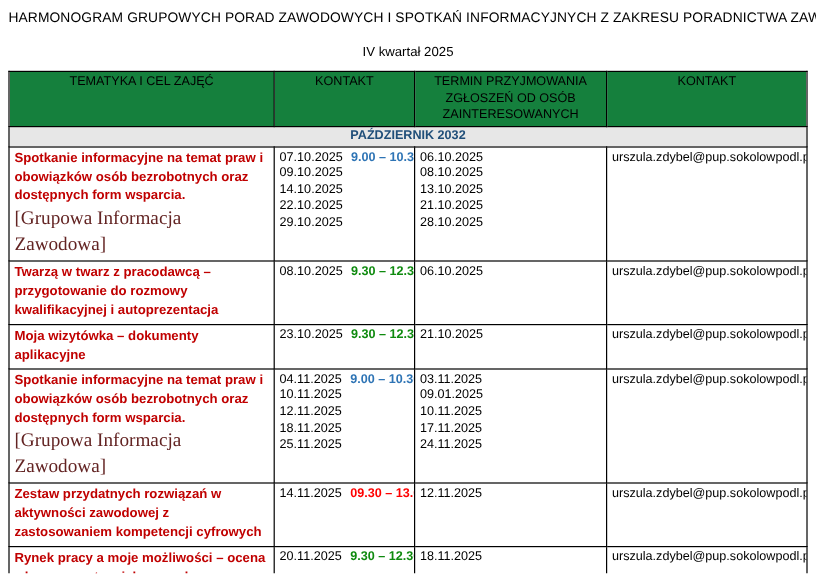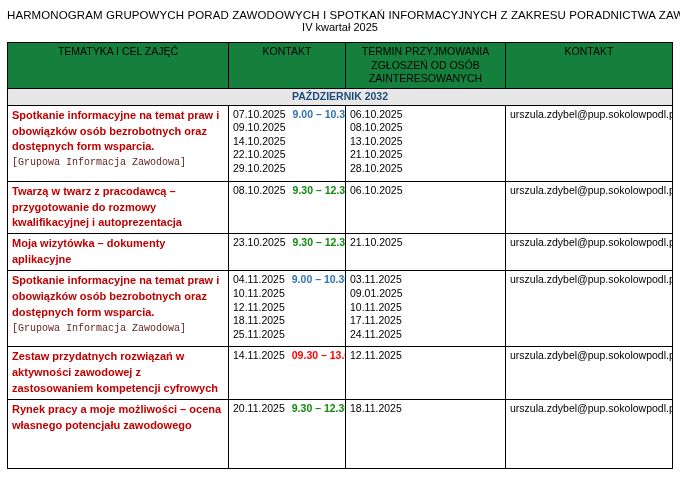--- a/index.html
+++ b/index.html
@@ -19,20 +19,21 @@
   .title {
     text-align: center;
     font-size: 11.5px;
     letter-spacing: 0.1px;
     margin-top: 3px;
     white-space: nowrap;
   }
   .subtitle {
     text-align: center;
     font-size: 11px;
+    margin-top: 17px;
     margin-bottom: 9px;
   }
   table.schedule {
     width: 665px;
     border-collapse: collapse;
     table-layout: fixed;
   }
   table.schedule th, table.schedule td {
     border: 1px solid #000;
     vertical-align: top;
@@ -60,22 +61,22 @@
     font-size: 10.5px;
     padding: 1px 2px;
   }
   .topic-cell { padding-top: 6px; }
   .topic-text {
     font-weight: bold;
     font-size: 11px;
     line-height: 1.45;
   }
   .topic-note {
-    font-family: Liberation Mono, monospace;
-    font-size: 10px;
+    font-family: Liberation Serif, serif;
+    font-size: 16px;
     margin-top: 1px;
   }
   .date-line { white-space: nowrap; }
   .time {
     font-weight: bold;
     margin-left: 7px;
   }
   td.termin-cell, td.zglo-cell { padding-top: 4px; }
   td.kontakt-cell { padding-top: 4px; font-size: 10.5px; }
   tr.data-row td { height: 30px; }

